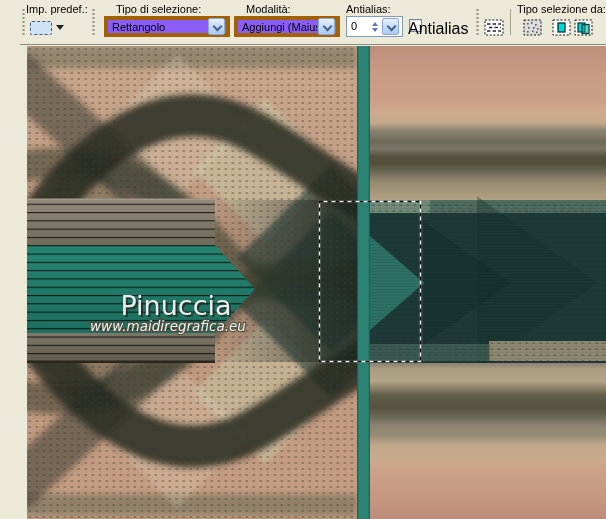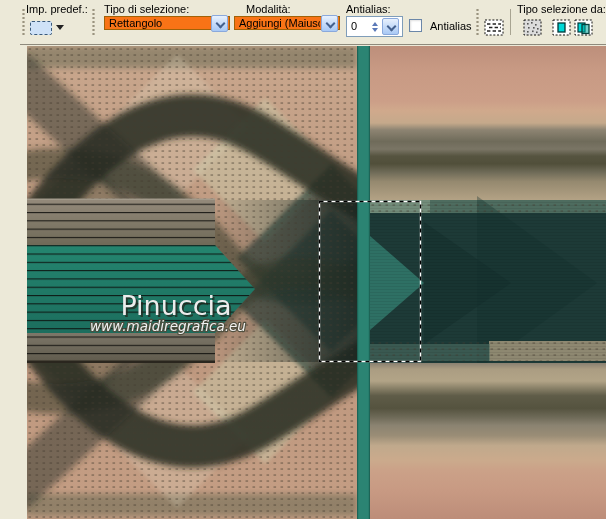--- a/index.html
+++ b/index.html
@@ -12,36 +12,36 @@
   .grip{position:absolute;top:8px;width:3px;height:29px;
         background-image:radial-gradient(circle,#9a947f 1px,rgba(0,0,0,0) 1.3px);
         background-size:3px 4px;}
   .vsep{position:absolute;top:9px;width:1px;height:26px;background:#a8a492;}
 
   .preset-btn{position:absolute;left:8px;top:16px;width:42px;height:23px;border:none;background:transparent;
               display:flex;align-items:center;gap:4px;padding:0 2px;cursor:default;}
   .preset-glyph{width:22px;height:14px;background:#cfe2f7;border:1px dashed #3a5a7a;border-radius:2px;}
   .drop-tri{width:0;height:0;border-left:4px solid transparent;border-right:4px solid transparent;border-top:5px solid #222;}
 
-  .combo{position:absolute;top:16px;height:14px;border:1px solid #a16207;background:#f97316;display:flex;align-items:center;}
+  .combo{position:absolute;top:16px;height:21px;border:4px solid #a16207;background:#8b5cf6;display:flex;align-items:center;}
   .combo .txt{flex:1;font-size:11px;color:#000;padding-left:4px;white-space:nowrap;overflow:hidden;}
   .xp-drop{width:17px;height:17px;margin:1px;border:1px solid #8aa9dc;border-radius:2px;
            background:linear-gradient(#e8f1fd,#cadef9 45%,#a9c9f5);position:relative;flex:none;}
   .xp-drop::after{content:"";position:absolute;left:4.5px;top:4px;width:5px;height:5px;
            border-right:2px solid #44618e;border-bottom:2px solid #44618e;transform:rotate(45deg);}
 
   .spinner{position:absolute;left:326px;top:16px;width:57px;height:21px;border:1px solid #7f9db9;background:#fff;display:flex;align-items:stretch;}
   .spinner .val{width:22px;font-size:11px;padding:3px 0 0 4px;color:#000;}
   .spin-col{width:12px;display:flex;flex-direction:column;justify-content:center;gap:2px;align-items:center;}
   .tri-up{width:0;height:0;border-left:3.5px solid transparent;border-right:3.5px solid transparent;border-bottom:4.5px solid #5b79b8;}
   .tri-dn{width:0;height:0;border-left:3.5px solid transparent;border-right:3.5px solid transparent;border-top:4.5px solid #5b79b8;}
 
   .checkbox{position:absolute;left:389px;top:19px;width:13px;height:13px;background:#fff;border:1px solid #6b87a8;
             box-shadow:inset 1px 1px 2px rgba(0,0,0,.12);}
-  .cb-label{position:absolute;left:410px;top:20px;font-size:11px;color:#000;}
+  .cb-label{position:absolute;left:388px;top:20px;font-size:16px;color:#000;}
 
   .icon-btn{position:absolute;top:15px;width:26px;height:25px;border:none;background:transparent;
             display:flex;align-items:center;justify-content:center;cursor:default;padding:0;}
 
   
   .canvas{position:absolute;left:7px;top:46px;width:546px;height:473px;}
   svg text{font-family:"DejaVu Sans",sans-serif;}
 </style>
 </head>
 <body>
@@ -52,21 +52,21 @@
     <div class="grip" style="left:2px"></div>
 
     <span class="tb-label" style="left:6px">Imp. predef.:</span>
     <button class="preset-btn">
       <span class="preset-glyph"></span>
       <span class="drop-tri"></span>
     </button>
 
     <div class="grip" style="left:72px"></div>
 
-    <span class="tb-label" style="left:84px">Tipo di selezione:</span>
+    <span class="tb-label" style="left:96px">Tipo di selezione:</span>
     <div class="combo" style="left:84px;width:126px">
       <span class="txt">Rettangolo</span>
       <span class="xp-drop"></span>
     </div>
 
     <span class="tb-label" style="left:226px">Modalità:</span>
     <div class="combo" style="left:214px;width:106px">
       <span class="txt">Aggiungi (Maiusc)</span>
       <span class="xp-drop"></span>
     </div>

